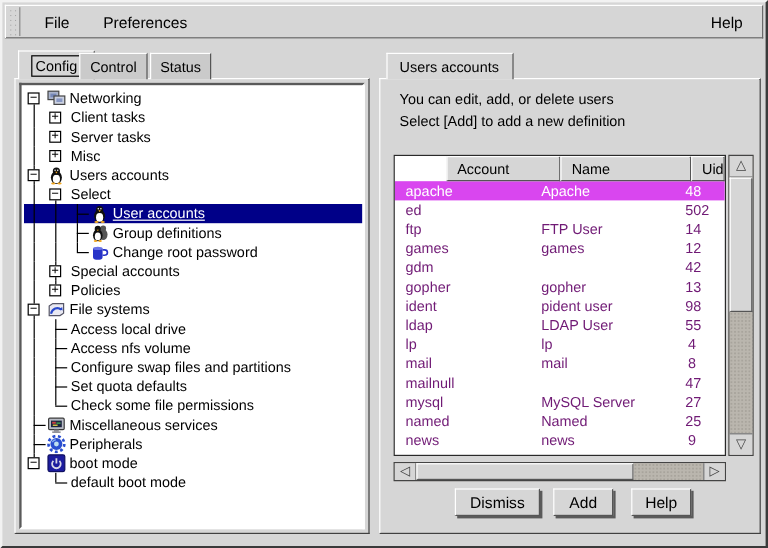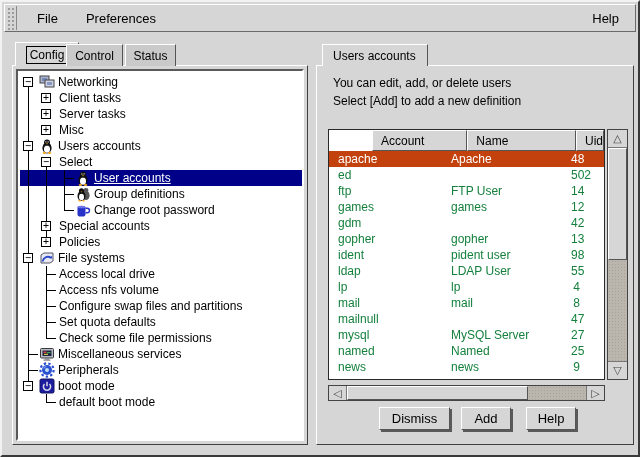--- a/index.html
+++ b/index.html
@@ -61,22 +61,22 @@
   #info { position:absolute; left:16px; top:8px; font-size:12px; line-height:18px; color:#000; }
 
   
   #utable { position:absolute; left:11px; top:63px; width:277px; height:251px; background:#fff;
             border:1px solid #2a2a2a; overflow:hidden; }
   .thead { display:flex; height:21px; }
   .th { background:#d6d6d6; font-size:12px; display:flex; align-items:center; padding-left:8px;
         border-top:1px solid #fff; border-left:1px solid #fff;
         border-right:1px solid #555; border-bottom:1px solid #555; }
   .th.c0 { width:113px;margin-left:43px; } .th.c1 { width:129px; } .th.c2 { flex:1; }
-  .tr { display:flex; height:16px; font-size:12px; align-items:center; color:#15803d; }
-  .tr.selected { background:#c2410c; color:#fff; }
+  .tr { display:flex; height:16px; font-size:12px; align-items:center; color:#701a75; }
+  .tr.selected { background:#d946ef; color:#fff; }
   .td { padding-left:9px; overflow:hidden; white-space:nowrap; }
   .td.c0 { width:113px; } .td.c1 { width:129px; }
   .td.c2 { flex:1; text-align:right; padding-right:24px; padding-left:0; }
 
   
   .sb-arrow { background:#d6d6d6; color:#444; display:flex; align-items:center; justify-content:center;
               font-size:11px; line-height:1; flex:none; }
   .trough { background:#bab6ae; background-image:radial-gradient(#a8a49c 26%, transparent 28%);
             background-size:3px 3px; }
   #vscroll { position:absolute; left:290px; top:63px; width:21px; height:251px;

